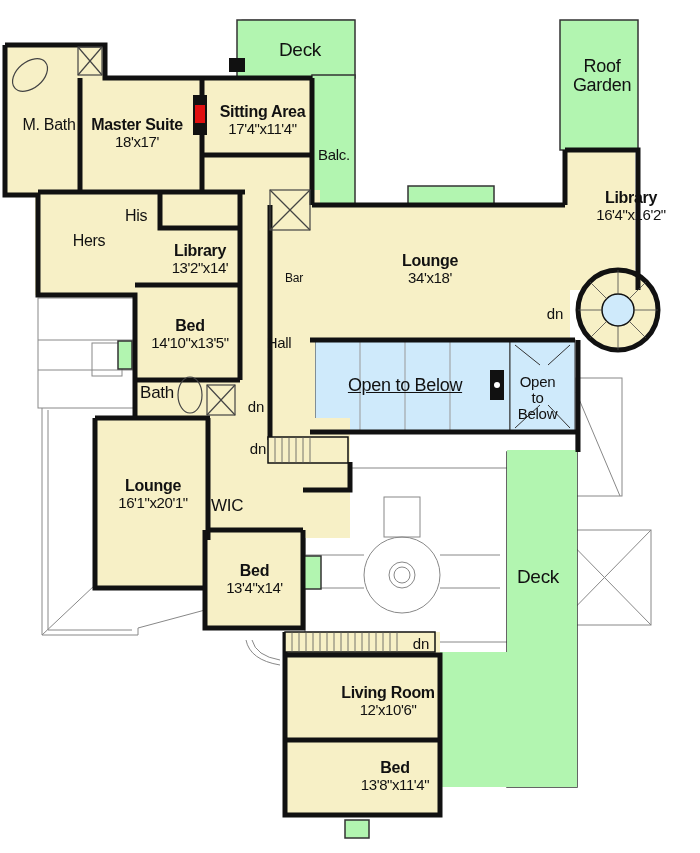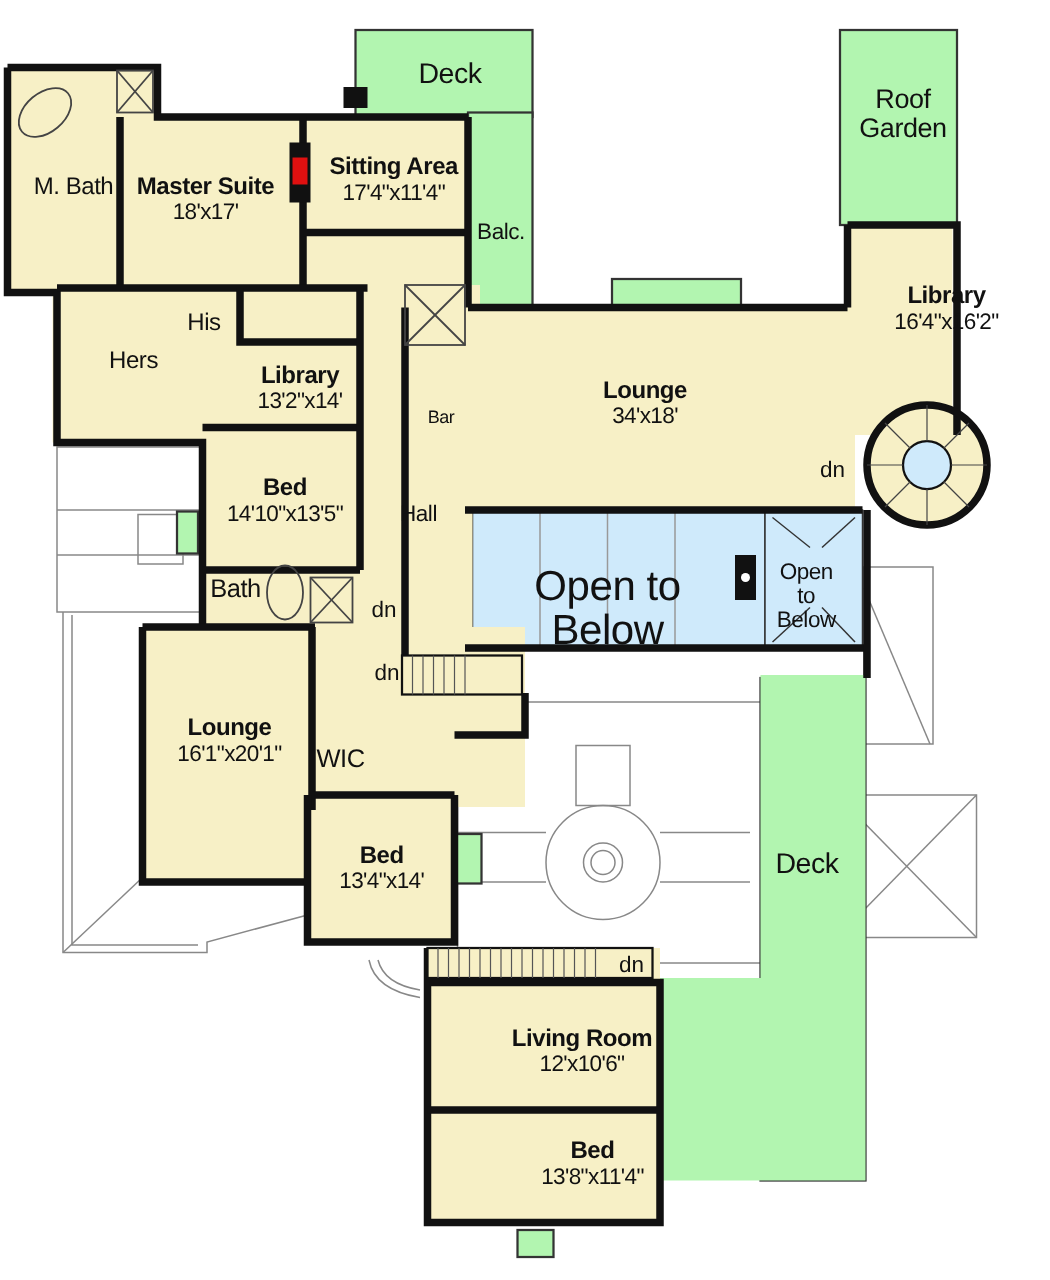--- a/index.html
+++ b/index.html
@@ -4,21 +4,21 @@
 <style>
   html, body { margin: 0; padding: 0; background: #ffffff; }
   body { width: 700px; height: 853px; position: relative; overflow: hidden; font-family: "Liberation Sans", sans-serif; }
   #plan { position: absolute; left: 0; top: 0; width: 700px; height: 853px; }
   .room-label { position: absolute; text-align: center; color: #111; line-height: 1.05; pointer-events: auto; }
   .room-name { font-weight: bold; font-size: 16px; display: block; letter-spacing: -0.3px; }
   .room-name.reg { font-weight: normal; }
   .room-dim { font-size: 15px; display: block; letter-spacing: -0.4px; }
   .small { font-size: 17px; }
   .tiny { font-size: 15px; }
-  .big { font-size: 28px; font-weight: normal; }
+  .big { font-size: 18px; font-weight: normal; text-decoration: underline; }
 </style>
 </head>
 <body>
 
 <svg id="plan" viewBox="0 0 700 853" xmlns="http://www.w3.org/2000/svg">
 
   <g fill="none" stroke="#888" stroke-width="1">
     <rect x="38" y="298" width="96" height="110"></rect>
     <line x1="38" y1="340" x2="134" y2="340"></line>
     <line x1="38" y1="370" x2="134" y2="370"></line>

